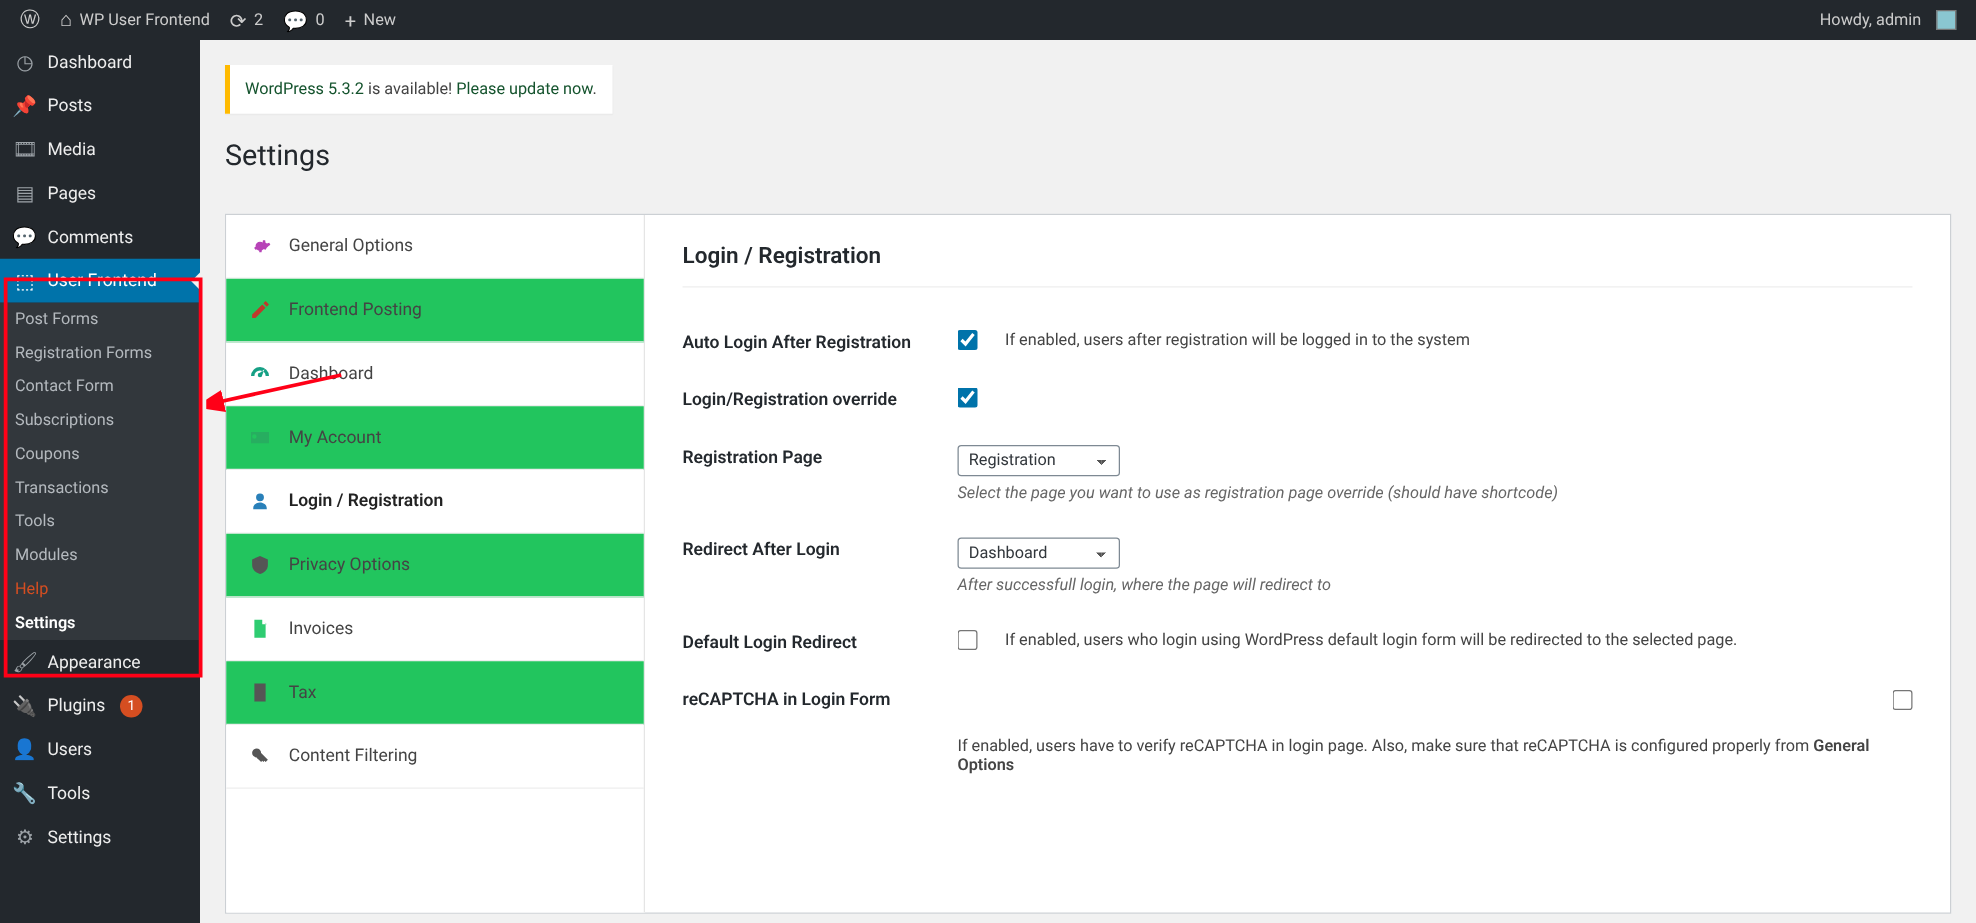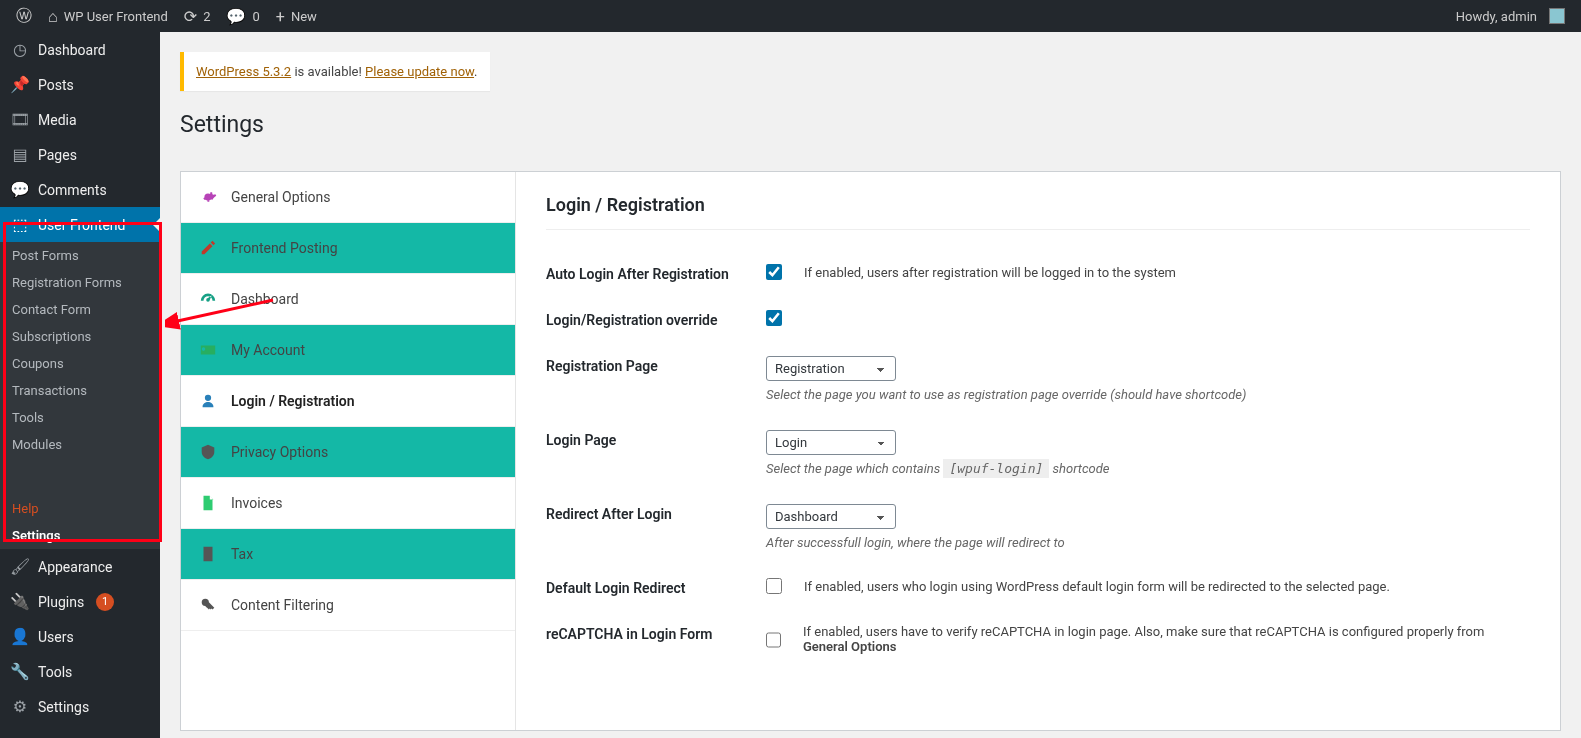--- a/index.html
+++ b/index.html
@@ -22,38 +22,38 @@
 .menu > li { list-style: none; }
 .menu > li > a { display: flex; align-items: center; gap: 8px; padding: 8px 10px; color: #eee; font-size: 14px; cursor: pointer; }
 .menu > li > a .micon { width: 20px; text-align: center; font-size: 16px; color: #9ca2a7; }
 .menu > li.current > a { background: #0073aa; color: #fff; position: relative; }
 .menu > li.current > a::after { content: ""; position: absolute; right: -1px; top: 50%; margin-top: -8px; border: 8px solid transparent; border-right-color: #f1f1f1; }
 .menu > li.current > a .micon { color: #fff; }
 .submenu { background: #32373c; }
 .submenu li { list-style: none; }
 .submenu li a { display: block; padding: 6px 12px; color: #b4b9be; font-size: 13px; cursor: pointer; }
 .submenu li.active a { color: #fff; font-weight: 600; }
-.submenu li.help a { color: #d54e21; margin-top: 37px; }
+.submenu li.help a { color: #d54e21; }
 .update-badge { display: inline-block; background: #d54e21; color: #fff; border-radius: 50%; width: 18px; height: 18px; line-height: 18px; text-align: center; font-size: 11px; margin-left: 4px; }
 
 
 .red-box { position: absolute; border: 3px solid #ff0017; pointer-events: none; }
 .red-arrow { position: absolute; pointer-events: none; }
 
 
 .notice { background: #fff; border-left: 4px solid #ffba00; padding: 12px; margin-bottom: 20px; display: inline-block; box-shadow: 0 1px 1px rgba(0,0,0,.04); }
-.notice a { color: #a16207; text-decoration: underline; }
+.notice a { color: #14532d; }
 
 h1.page-title { font-size: 23px; font-weight: 400; color: #23282d; margin-bottom: 18px; }
 
 
 .settings-panel { display: flex; background: #fff; border: 1px solid #ccd0d4; min-height: 560px; margin-top: 33px; }
 .tabs { width: 335px; border-right: 1px solid #e5e5e5; background: #fff; }
 .tab { display: flex; align-items: center; gap: 14px; padding: 16px 18px; border-bottom: 1px solid #eee; cursor: pointer; color: #444; font-size: 14px; }
-.tab.alt { background: #14b8a6; }
+.tab.alt { background: #22c55e; }
 .tab .ticon { width: 18px; height: 18px; display: inline-flex; align-items: center; justify-content: center; font-size: 16px; }
 .tab.active { font-weight: 600; color: #222; }
 
 .content { flex: 1; padding: 22px 30px; }
 .content h2 { font-size: 18px; font-weight: 600; color: #23282d; padding-bottom: 14px; border-bottom: 1px solid #eee; margin-bottom: 20px; }
 
 .field-row { display: flex; padding: 14px 0; align-items: flex-start; }
 .field-label { width: 220px; font-weight: 600; color: #23282d; font-size: 14px; flex-shrink: 0; padding-top: 2px; }
 .field-body { flex: 1; font-size: 13px; color: #444; }
 .field-body .check-line { display: flex; align-items: center; gap: 22px; }
@@ -311,27 +311,20 @@
         </div>
 
         <div class="field-row">
           <div class="field-label">Registration Page</div>
           <div class="field-body">
             <select><option>Registration</option></select>
             <div class="desc">Select the page you want to use as registration page override (should have shortcode)</div>
           </div>
         </div>
 
-        <div class="field-row">
-          <div class="field-label">Login Page</div>
-          <div class="field-body">
-            <select><option>Login</option></select>
-            <div class="desc"><span>Select the page which contains </span><code>[wpuf-login]</code><span> shortcode</span></div>
-          </div>
-        </div>
 
         <div class="field-row">
           <div class="field-label">Redirect After Login</div>
           <div class="field-body">
             <select><option>Dashboard</option></select>
             <div class="desc">After successfull login, where the page will redirect to</div>
           </div>
         </div>
 
         <div class="field-row">
@@ -340,21 +333,21 @@
               <label class="check-line">
                 <input type="checkbox" style="">
                 <span>If enabled, users who login using WordPress default login form will be redirected to the selected page.</span>
               </label>
             </div>
         </div>
 
         <div class="field-row">
           <div class="field-label">reCAPTCHA in Login Form</div>
           <div class="field-body">
-            <label class="check-line" style="align-items:center;">
+            <label class="check-line" style="align-items:flex-end;flex-direction:column;">
                 <input type="checkbox" style="margin-top: 2px;">
                 <span class="desc2"><span>If enabled, users have to verify reCAPTCHA in login page. Also, make sure that reCAPTCHA is configured properly from </span><b>General Options</b></span>
               </label>
           </div>
         </div>
 
       </div>
     </div>
   </div>
 </div>

